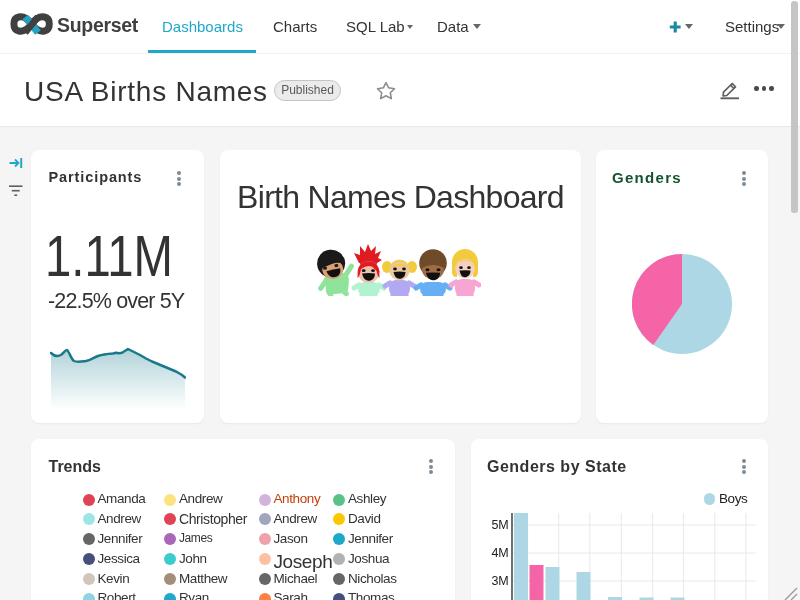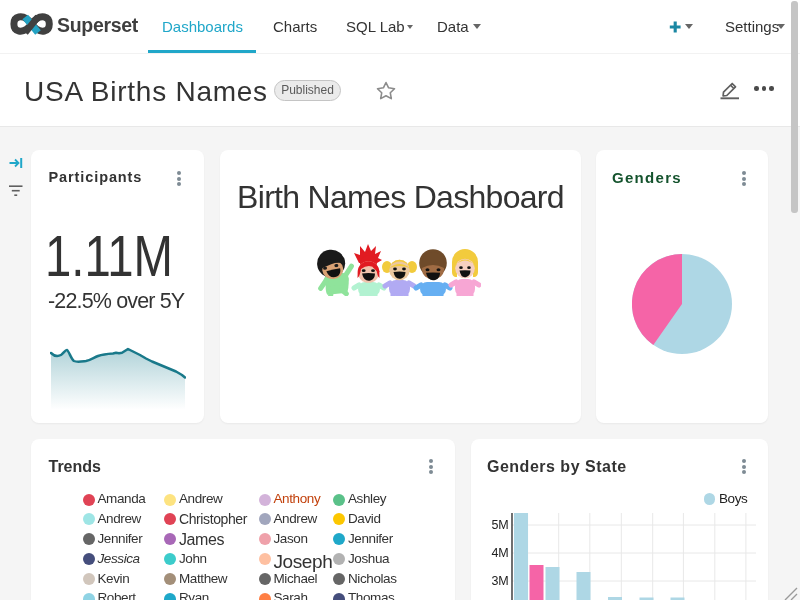--- a/index.html
+++ b/index.html
@@ -177,27 +177,27 @@
 <div class="abs" style="left:97.5px;top:511.1px;font-size:13.5px;letter-spacing:-0.4px;color:#333;">Andrew</div>
 <span class="abs" style="left:164px;top:513.3px;width:12px;height:12px;border-radius:50%;background:#E04355;"></span>
 <div class="abs" style="left:179px;top:511.1px;font-size:14px;letter-spacing:-0.4px;color:#333;">Christopher</div>
 <span class="abs" style="left:258.5px;top:513.3px;width:12px;height:12px;border-radius:50%;background:#A1A6BD;"></span>
 <div class="abs" style="left:273.5px;top:511.1px;font-size:13.5px;letter-spacing:-0.4px;color:#333;">Andrew</div>
 <span class="abs" style="left:333px;top:513.3px;width:12px;height:12px;border-radius:50%;background:#FCC700;"></span>
 <div class="abs" style="left:348px;top:511.1px;font-size:13.5px;letter-spacing:-0.4px;color:#333;">David</div>
 <span class="abs" style="left:82.5px;top:533.1px;width:12px;height:12px;border-radius:50%;background:#666666;"></span>
 <div class="abs" style="left:97.5px;top:530.9px;font-size:13.5px;letter-spacing:-0.4px;color:#333;">Jennifer</div>
 <span class="abs" style="left:164px;top:533.1px;width:12px;height:12px;border-radius:50%;background:#A868B7;"></span>
-<div class="abs" style="left:179px;top:530.9px;font-size:16px;letter-spacing:-0.4px;color:#333;">James</div>
+<div class="abs" style="left:179px;top:530.9px;font-size:12px;letter-spacing:-0.4px;color:#333;">James</div>
 <span class="abs" style="left:258.5px;top:533.1px;width:12px;height:12px;border-radius:50%;background:#EFA1AA;"></span>
 <div class="abs" style="left:273.5px;top:530.9px;font-size:13.5px;letter-spacing:-0.4px;color:#333;">Jason</div>
 <span class="abs" style="left:333px;top:533.1px;width:12px;height:12px;border-radius:50%;background:#1FA8C9;"></span>
 <div class="abs" style="left:348px;top:530.9px;font-size:13.5px;letter-spacing:-0.4px;color:#333;">Jennifer</div>
 <span class="abs" style="left:82.5px;top:552.9px;width:12px;height:12px;border-radius:50%;background:#454E7C;"></span>
-<div class="abs" style="left:97.5px;top:550.7px;font-size:13.5px;letter-spacing:-0.4px;color:#333;font-style:italic;">Jessica</div>
+<div class="abs" style="left:97.5px;top:550.7px;font-size:13.5px;letter-spacing:-0.4px;color:#333;">Jessica</div>
 <span class="abs" style="left:164px;top:552.9px;width:12px;height:12px;border-radius:50%;background:#3CCCCB;"></span>
 <div class="abs" style="left:179px;top:550.7px;font-size:13.5px;letter-spacing:-0.4px;color:#333;">John</div>
 <span class="abs" style="left:258.5px;top:552.9px;width:12px;height:12px;border-radius:50%;background:#FEC0A1;"></span>
 <div class="abs" style="left:273.5px;top:550.7px;font-size:19px;letter-spacing:-0.4px;color:#333;">Joseph</div>
 <span class="abs" style="left:333px;top:552.9px;width:12px;height:12px;border-radius:50%;background:#B2B2B2;"></span>
 <div class="abs" style="left:348px;top:550.7px;font-size:13.5px;letter-spacing:-0.4px;color:#333;">Joshua</div>
 <span class="abs" style="left:82.5px;top:572.7px;width:12px;height:12px;border-radius:50%;background:#D1C6BC;"></span>
 <div class="abs" style="left:97.5px;top:570.5px;font-size:13.5px;letter-spacing:-0.4px;color:#333;">Kevin</div>
 <span class="abs" style="left:164px;top:572.7px;width:12px;height:12px;border-radius:50%;background:#A38F79;"></span>
 <div class="abs" style="left:179px;top:570.5px;font-size:13.5px;letter-spacing:-0.4px;color:#333;">Matthew</div>

